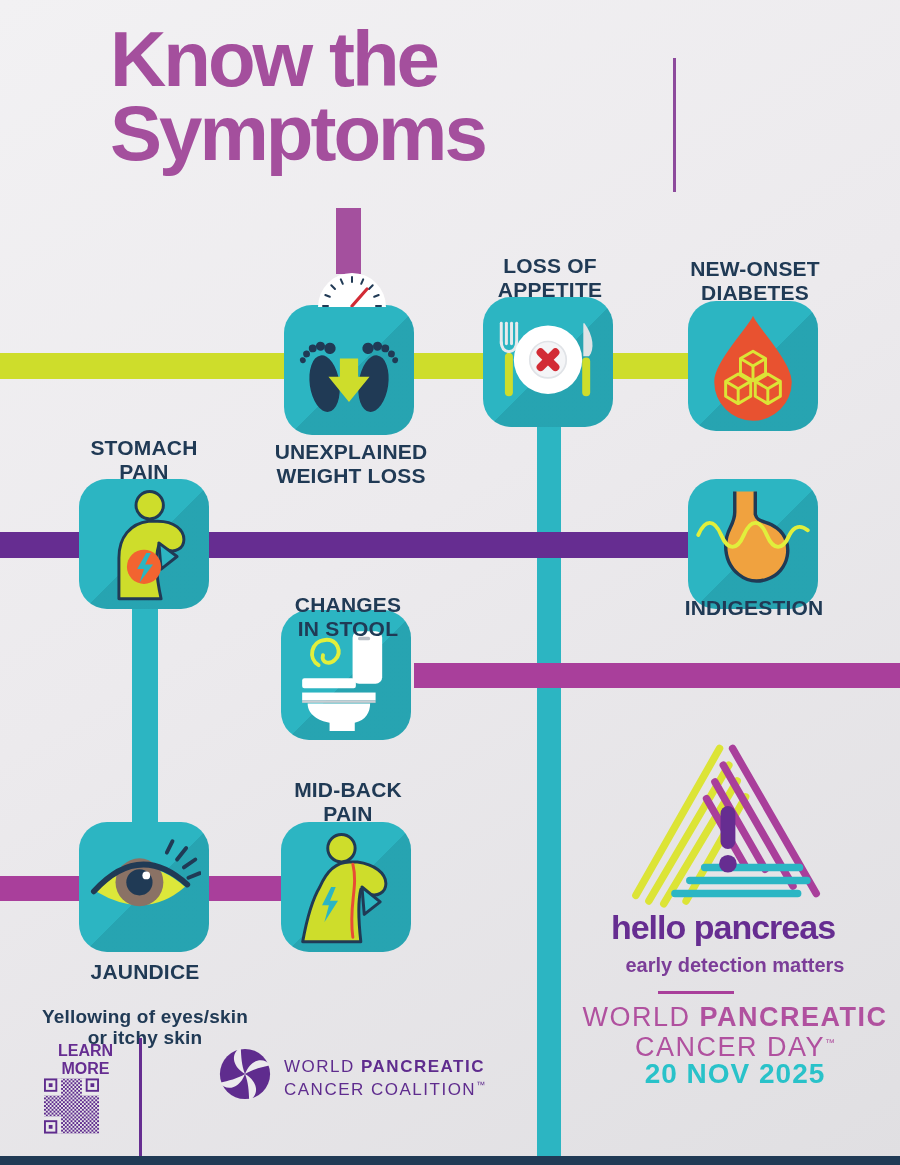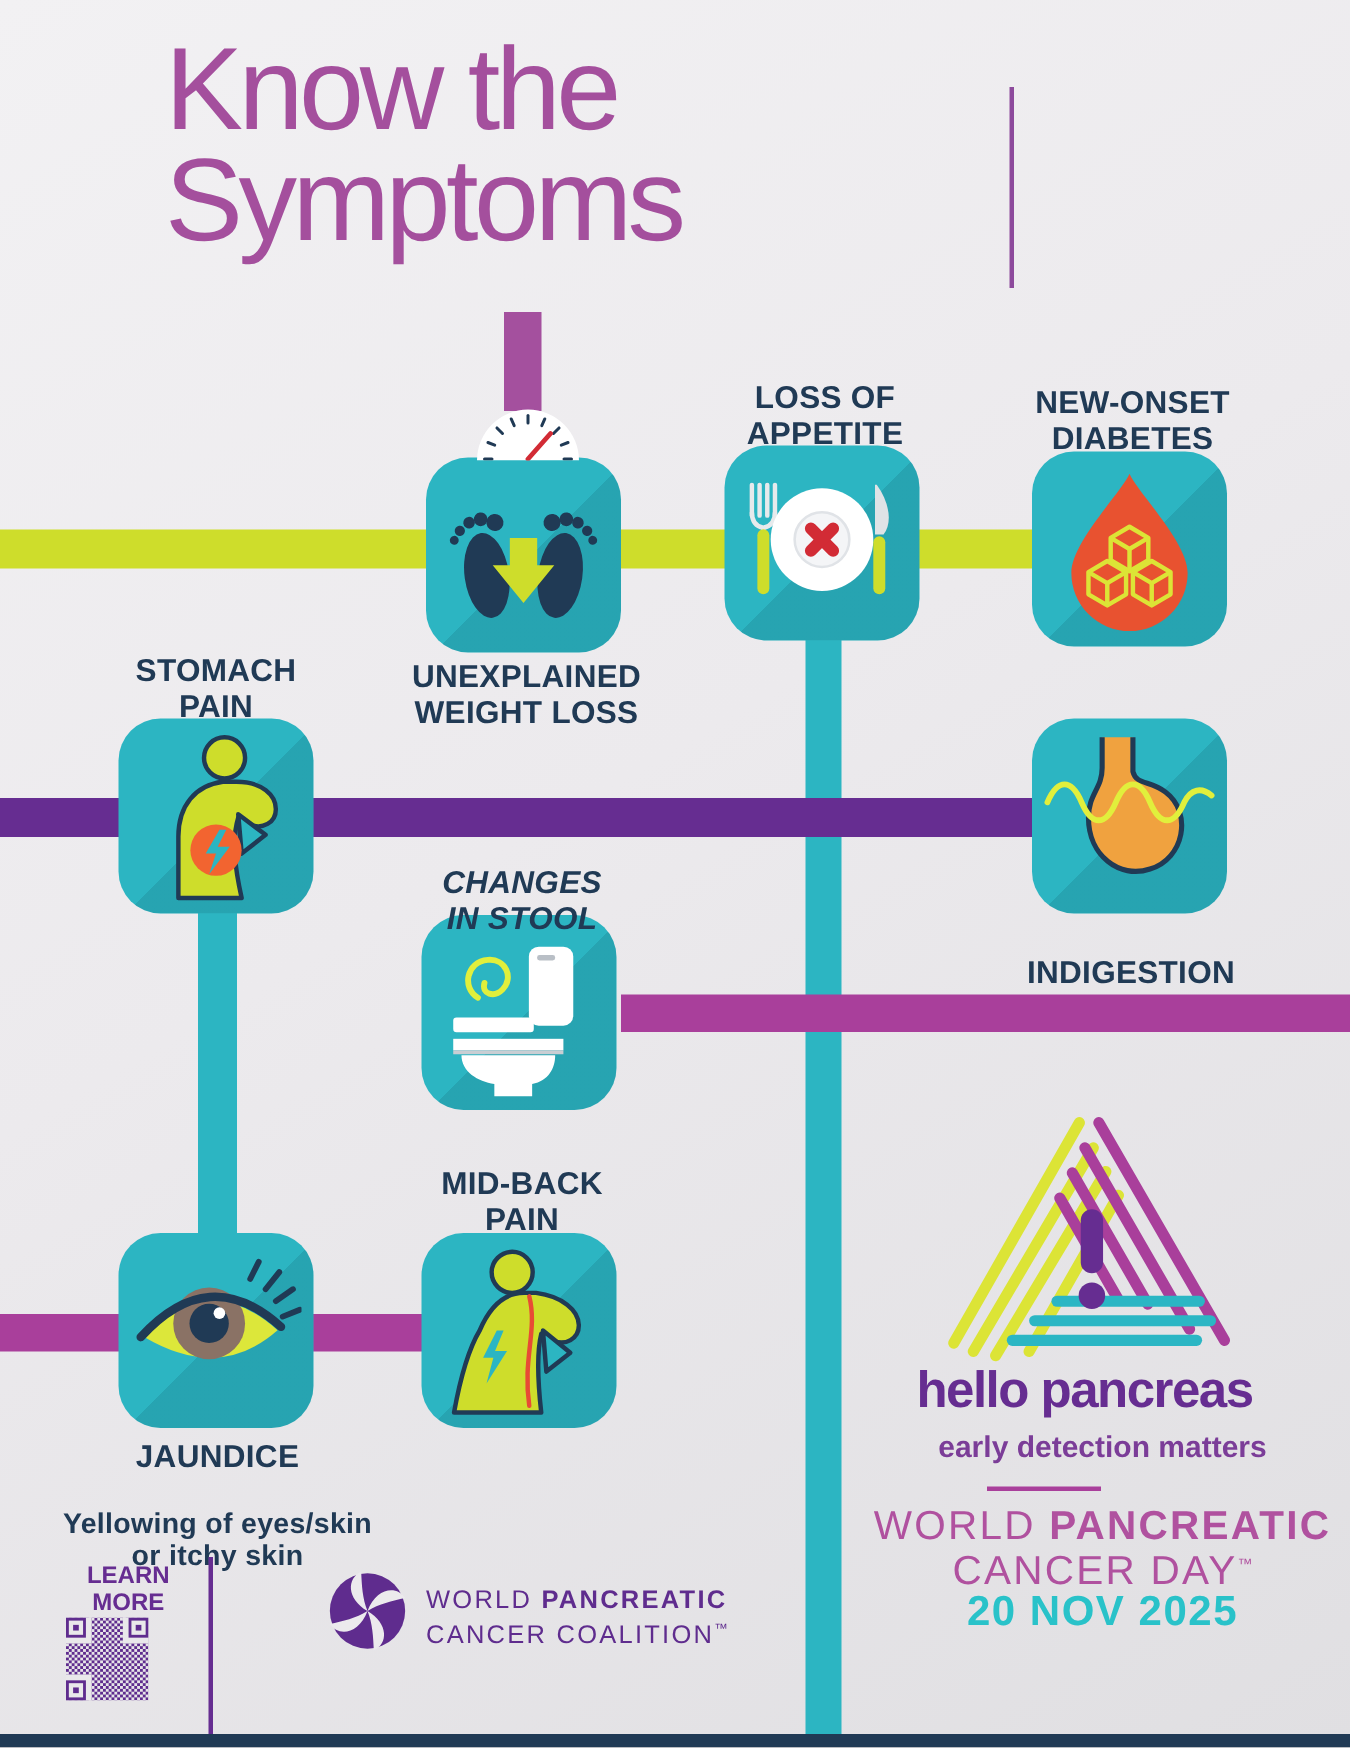--- a/index.html
+++ b/index.html
@@ -4,21 +4,21 @@
 <style>
   html,body{margin:0;padding:0;background:#c8c8cc;}
   #poster{
     position:relative;width:900px;height:1165px;overflow:hidden;
     font-family:"Liberation Sans",sans-serif;
     background:linear-gradient(150deg,#f2f1f3 0%,#eceaed 45%,#e0dfe2 100%);
   }
   .abs{position:absolute;}
   
   .title{
-    left:110px;top:22px;z-index:5;color:#a44f9d;font-weight:400;
+    left:110px;top:22px;z-index:5;color:#a44f9d;font-weight:700;
     font-size:78px;line-height:0.95;letter-spacing:-3px;
   }
   .title-rule{left:673px;top:58px;width:3px;height:134px;background:#8d4a9c;z-index:2;}
   .title-connector{left:336px;top:208px;width:25px;height:66px;background:#a4509e;z-index:2;}
   
   .line{z-index:1;}
   .lime-line{left:0;top:353px;width:688px;height:26px;background:#cedd2b;}
   .purple-line{left:0;top:532px;width:690px;height:26px;background:#662d91;z-index:3;}
   .magenta-line-1{left:414px;top:663px;width:486px;height:25px;background:#a93f9b;z-index:3;}
   .magenta-line-2{left:0;top:876px;width:284px;height:25px;background:#a93f9b;z-index:1;}
@@ -181,23 +181,23 @@
       <polygon points="52,58 44,72 50,72 46,84 58,68 51,68 56,58" fill="#2cb5c2"></polygon>
     </svg>
   </div>
 
   <div class="tile" style="left:688px;top:479px;">
     <svg width="114" height="114" viewBox="0 0 100 100">
       <path d="M34,4 L34,22 C34,34 26,37 26,51 C26,73 44,87 62,81 C82,75 87,48 71,36 C62,29 54,32 52,24 L52,4" fill="#f0a23f" stroke="#203a55" stroke-width="3" stroke-linejoin="round"></path>
       <path d="M2,42 C8,28 16,28 22,42 C28,56 36,56 42,42 C48,28 56,28 62,42 C68,56 76,56 82,42 C86,34 92,33 98,38" fill="none" stroke="#e1ef3c" stroke-width="3.4" stroke-linecap="round"></path>
     </svg>
   </div>
-  <div class="lbl" style="left:664px;top:637px;width:180px;">INDIGESTION</div>
-
-  <div class="lbl" style="left:258px;top:577px;width:180px;font-style:italic;">CHANGES
+  <div class="lbl" style="left:664px;top:596px;width:180px;">INDIGESTION</div>
+
+  <div class="lbl" style="left:258px;top:593px;width:180px;">CHANGES
 IN STOOL</div>
   <div class="tile" style="left:281px;top:610px;">
     <svg width="114" height="114" viewBox="0 0 100 104">
       <rect x="56" y="12" width="27" height="48" rx="6" fill="#ffffff"></rect>
       <rect x="61" y="17" width="11" height="3.4" rx="1.5" fill="#b9bfc6"></rect>
       <rect x="10" y="55" width="49" height="9" rx="2" fill="#ffffff"></rect>
       <rect x="10" y="68" width="67" height="7" fill="#ffffff"></rect>
       <rect x="10" y="75" width="67" height="2.4" fill="#c9ced3"></rect>
       <path d="M15,78 C15,88 25,94 35,95.5 L35,103 L58,103 L58,95.5 C68,93.5 72,86 72,78 Z" fill="#ffffff"></path>
       <path d="M25,43 C15,37 18,21 31,20 C42,19 47,31 40,38 C35,43 27,41 29,34" fill="none" stroke="#e1ef3c" stroke-width="3.6" stroke-linecap="round"></path>

